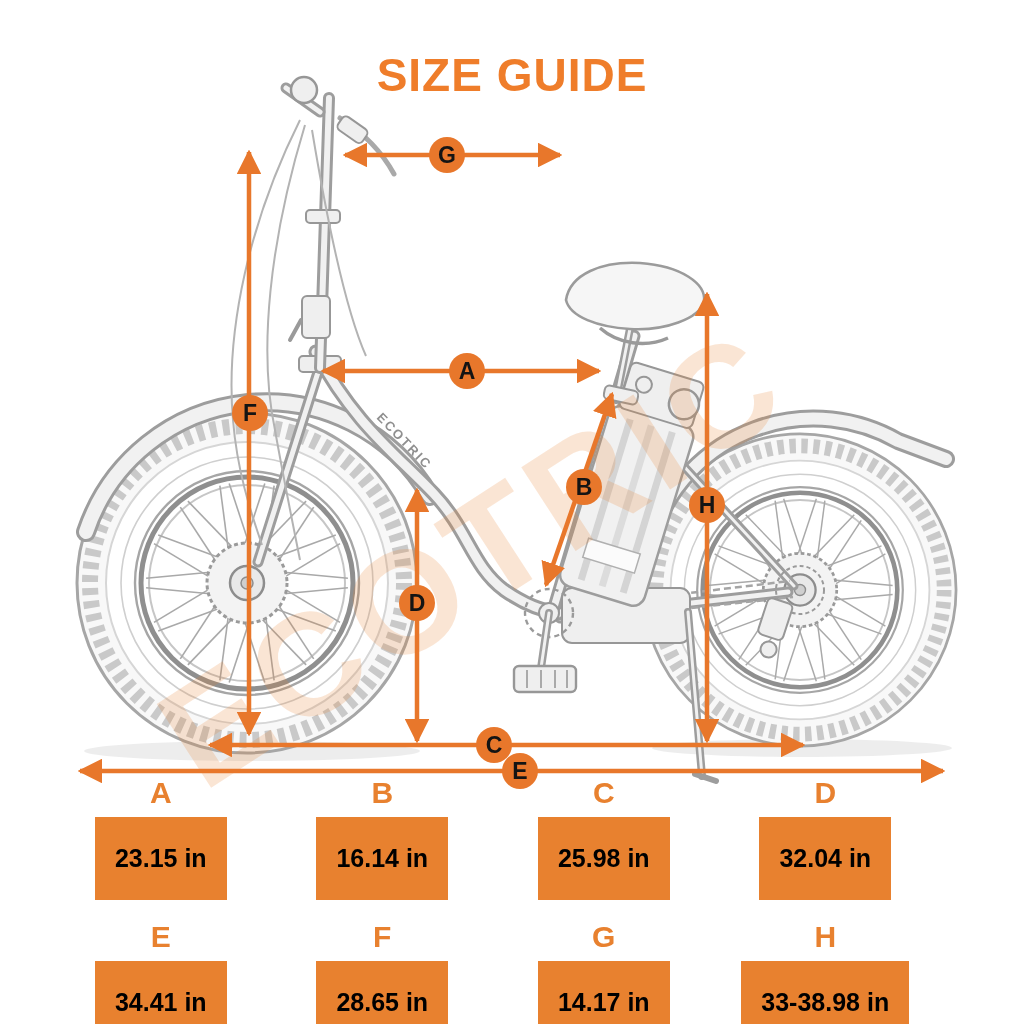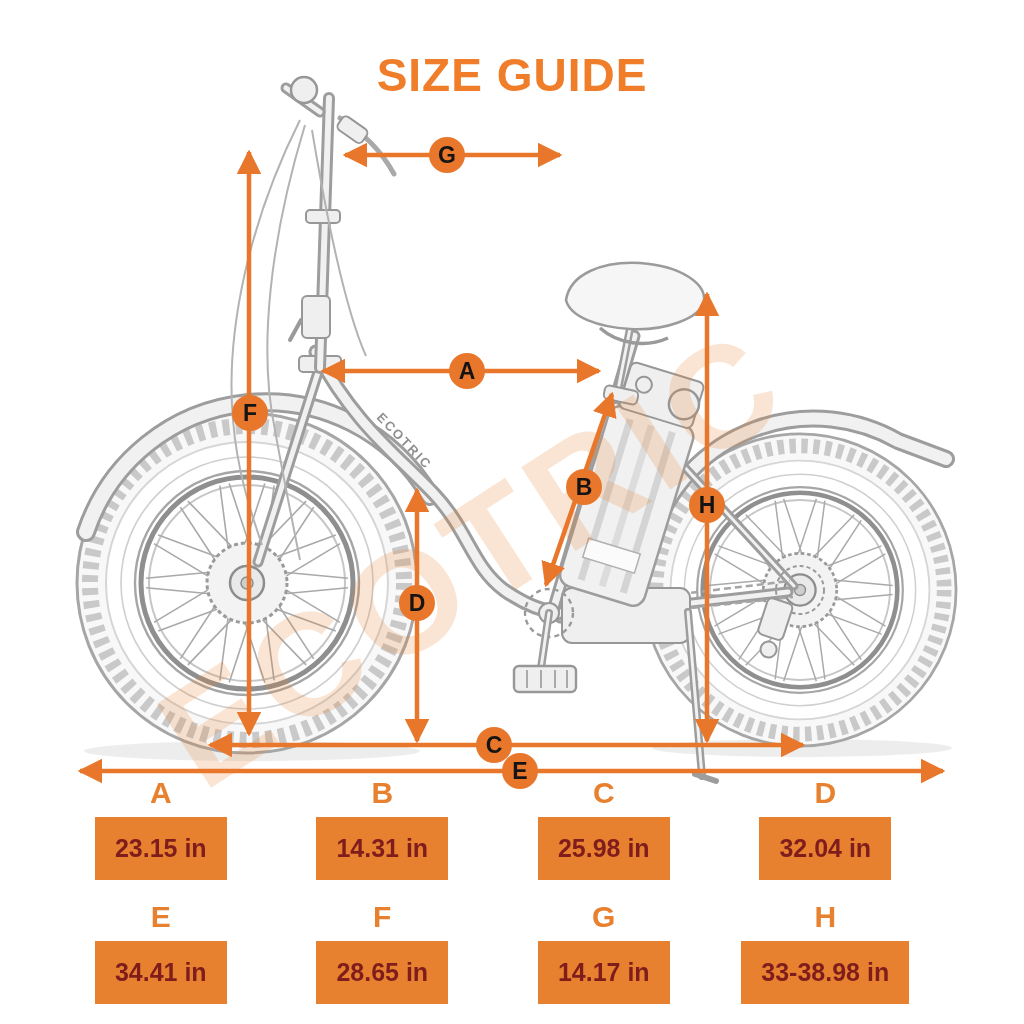--- a/index.html
+++ b/index.html
@@ -23,22 +23,22 @@
   .watermark{font-family:"Liberation Sans",sans-serif;font-weight:bold;
              fill:#E8812F;opacity:0.20;letter-spacing:8px;text-anchor:middle;}
   .frame-logo{font-family:"Liberation Sans",sans-serif;font-weight:bold;
               fill:#8f8f8f;letter-spacing:2px;font-size:13px;}
 
   
   .measure-grid{position:absolute;left:50px;top:776px;width:886px;
                 display:grid;grid-template-columns:repeat(4,1fr);row-gap:20px;}
   .mcell{text-align:center;}
   .mletter{font-size:30px;font-weight:bold;color:#E8812F;margin-bottom:7px;}
-  .mbox{display:inline-block;background:#E8812F;color:#7f1d1d;
-        font-size:25px;font-weight:bold;padding:17px 20px;min-width:74px;}
+  .mbox{display:inline-block;background:#E8812F;color:#000000;
+        font-size:25px;font-weight:bold;padding:27px 20px;min-width:74px;}
 </style>
 </head>
 <body>
 
 <div class="stage">
 
   <div class="title">SIZE GUIDE</div>
 
   <svg class="diagram" viewBox="0 0 1024 1024">
     <defs>
@@ -220,21 +220,21 @@
     </g>
   </svg>
 
   <div class="measure-grid">
     <div class="mcell">
       <div class="mletter">A</div>
       <div class="mbox">23.15 in</div>
     </div>
     <div class="mcell">
       <div class="mletter">B</div>
-      <div class="mbox">14.31 in</div>
+      <div class="mbox">16.14 in</div>
     </div>
     <div class="mcell">
       <div class="mletter">C</div>
       <div class="mbox">25.98 in</div>
     </div>
     <div class="mcell">
       <div class="mletter">D</div>
       <div class="mbox">32.04 in</div>
     </div>
     <div class="mcell">

